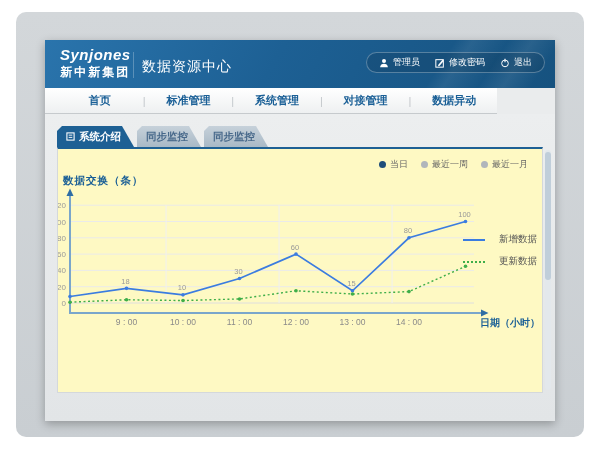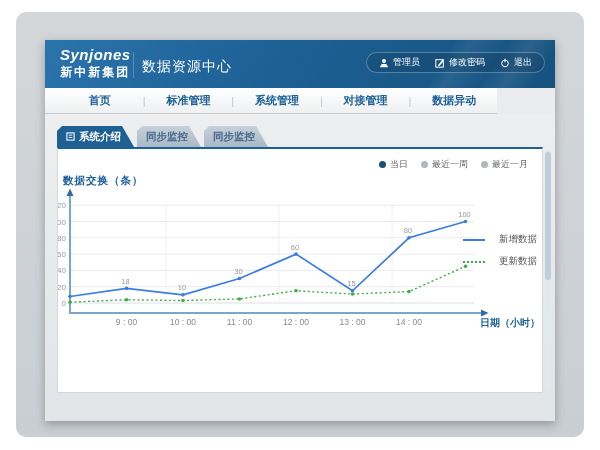--- a/index.html
+++ b/index.html
@@ -38,21 +38,21 @@
 
   
   .tabs { position:absolute; left:12px; top:86px; display:flex; align-items:flex-end; height:21px; }
   .tab { height:21px; display:flex; align-items:center; gap:4px; padding:0 13px 0 9px;
          font-size:10.5px; font-weight:bold; cursor:pointer;
          clip-path:polygon(0 100%, 0 5px, 5px 0, calc(100% - 12px) 0, 100% 100%); }
   .tab-active { background:#1d6094; color:#fff; }
   .tab-inactive { background:linear-gradient(#c6d1da,#a9b9c6); color:#47688a; margin-left:3px; }
 
   
-  .panel { position:absolute; left:12px; top:107px; width:486px; height:246px; background:#ffffff;
+  .panel { position:absolute; left:12px; top:107px; width:486px; height:246px; background:#fef9c3;
            border-top:2px solid #1d6094; border-left:1px solid #d4d8db; border-right:1px solid #d4d8db;
            border-bottom:1px solid #d4d8db; }
   .radios { position:absolute; top:9px; right:14px; display:flex; gap:13px; align-items:center; }
   .radio { display:flex; align-items:center; gap:4px; font-size:9px; color:#666; cursor:pointer; }
   .radio-dot { width:7px; height:7px; border-radius:50%; background:#b0b6bb; }
   .radio-selected .radio-dot { background:#1f4e79; }
   .y-title { position:absolute; left:5px; top:25px; color:#1a5f96; font-size:10.5px; font-weight:bold; letter-spacing:1px; }
   .chart-svg { position:absolute; left:0; top:38px; width:486px; height:150px; }
 
   .legend-right { position:absolute; right:5px; top:84px; display:flex; flex-direction:column; gap:9px; }

